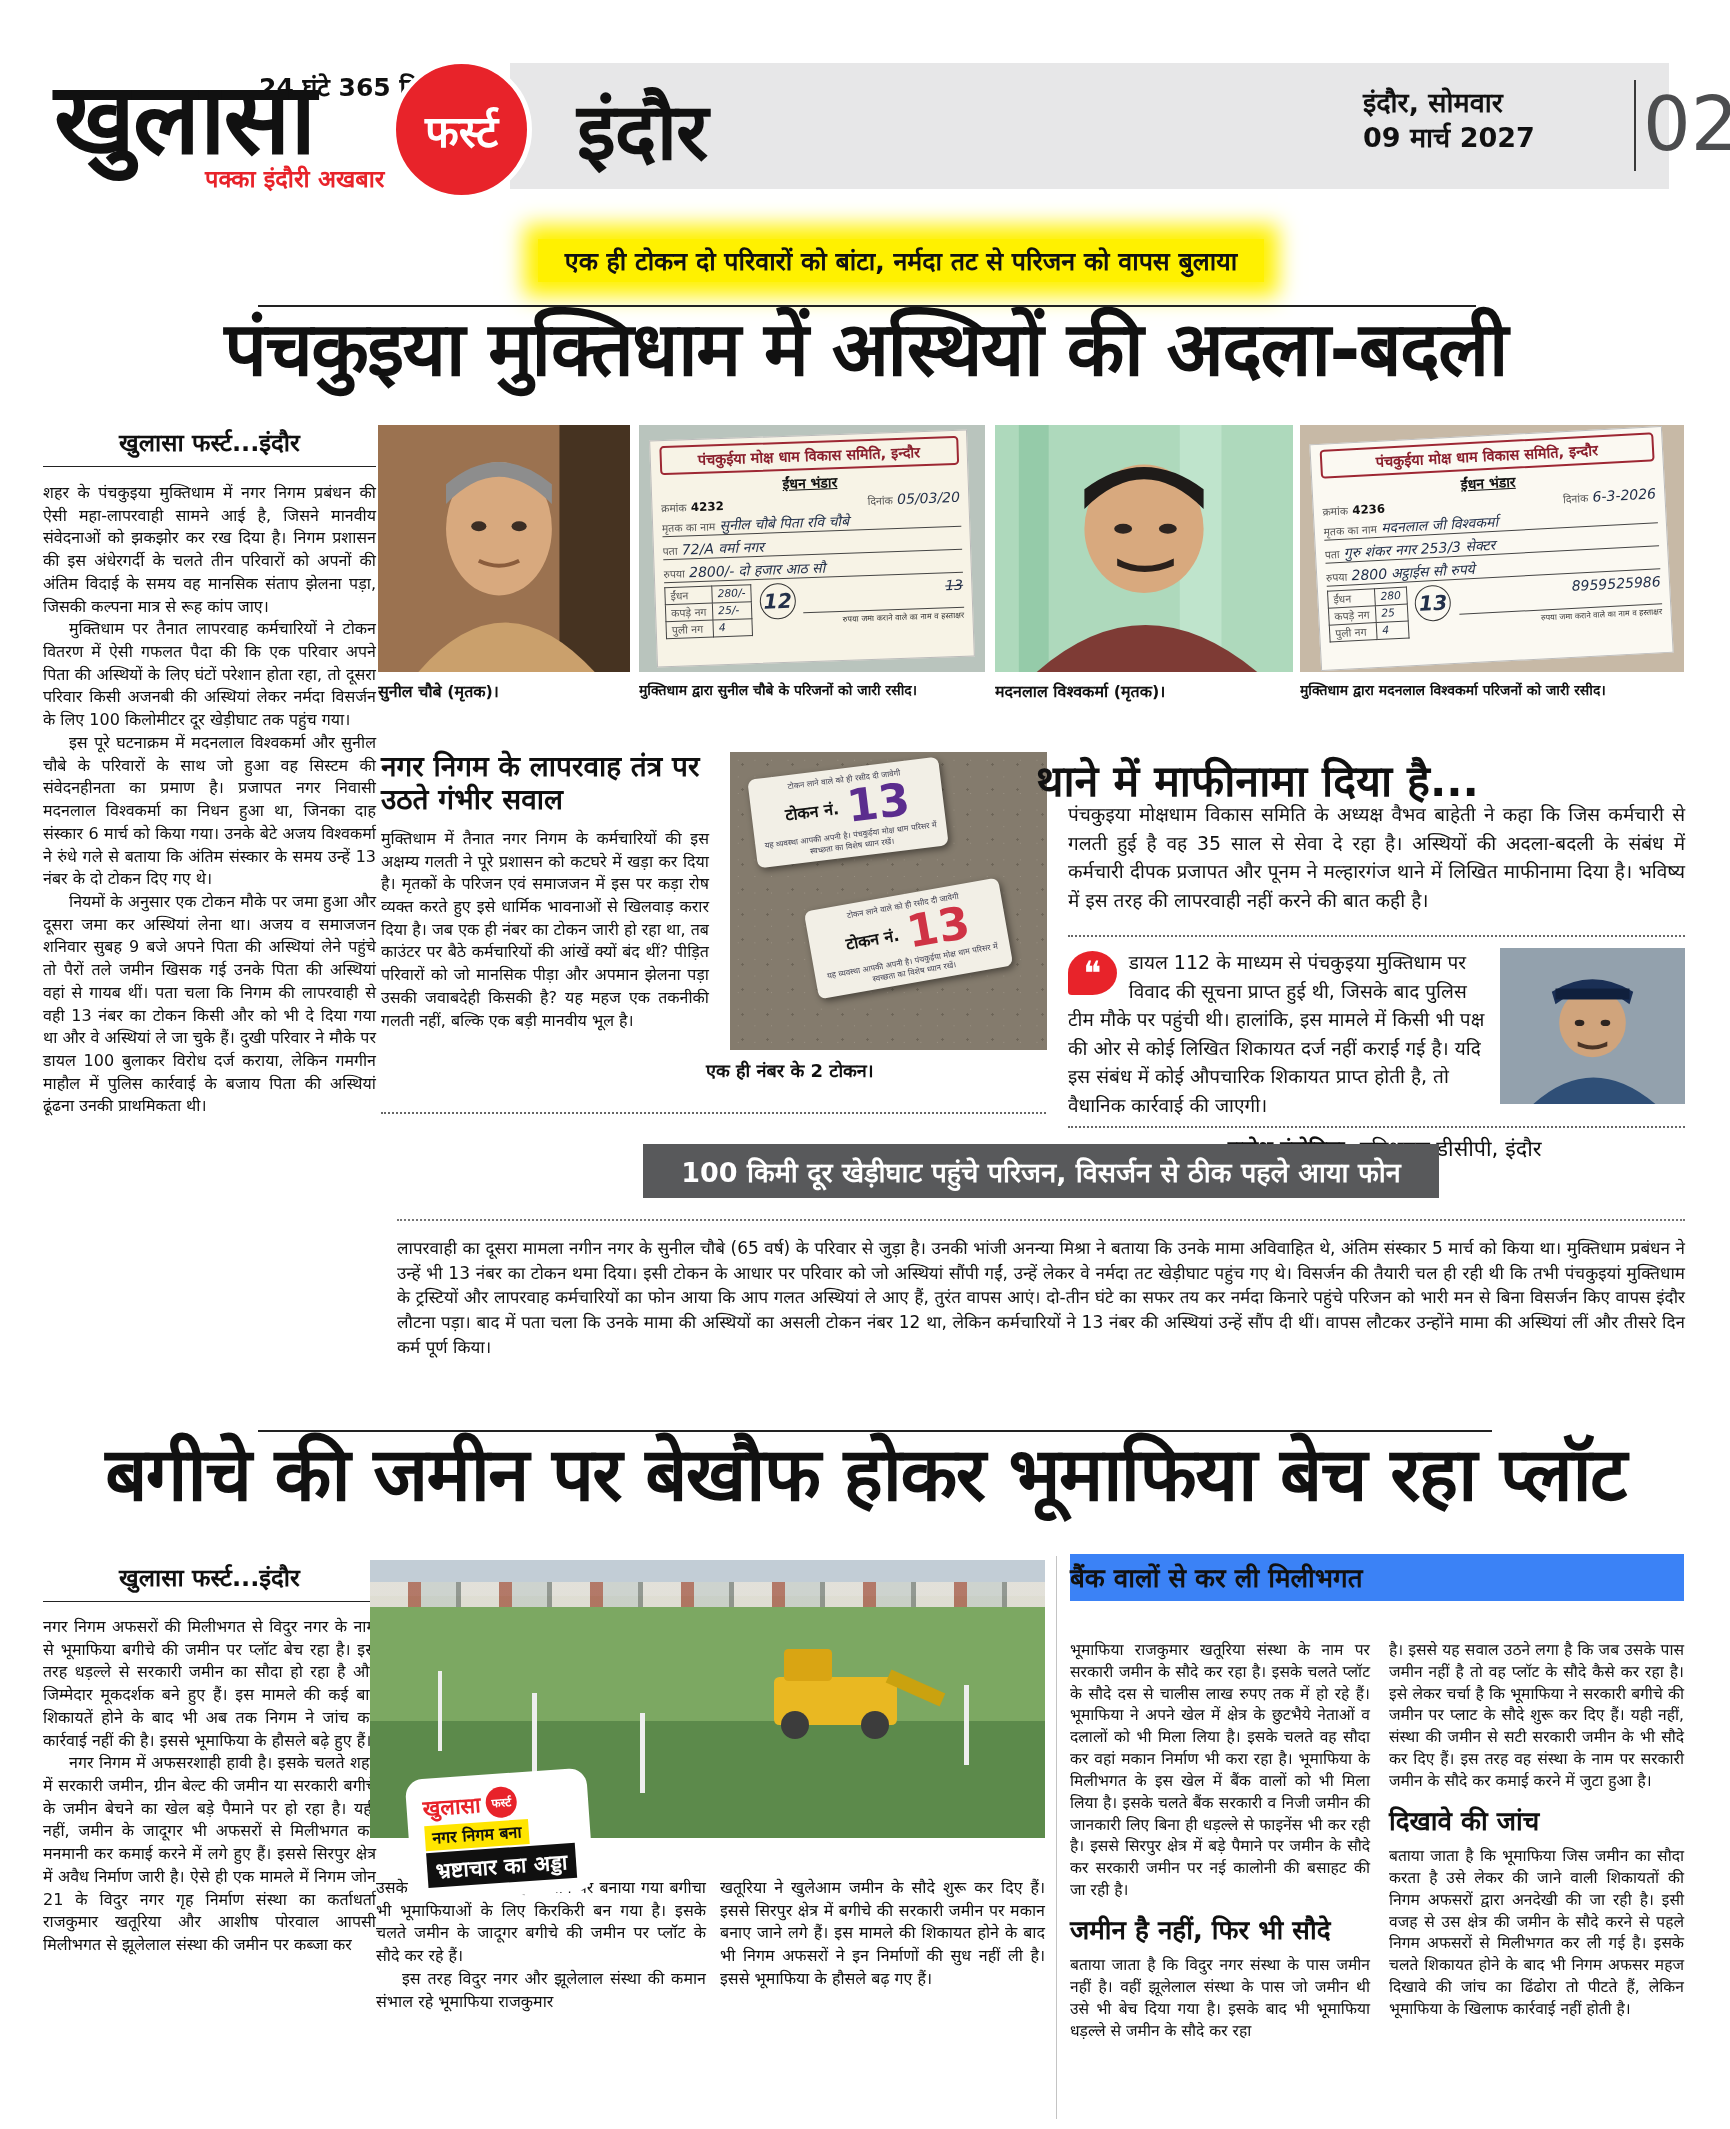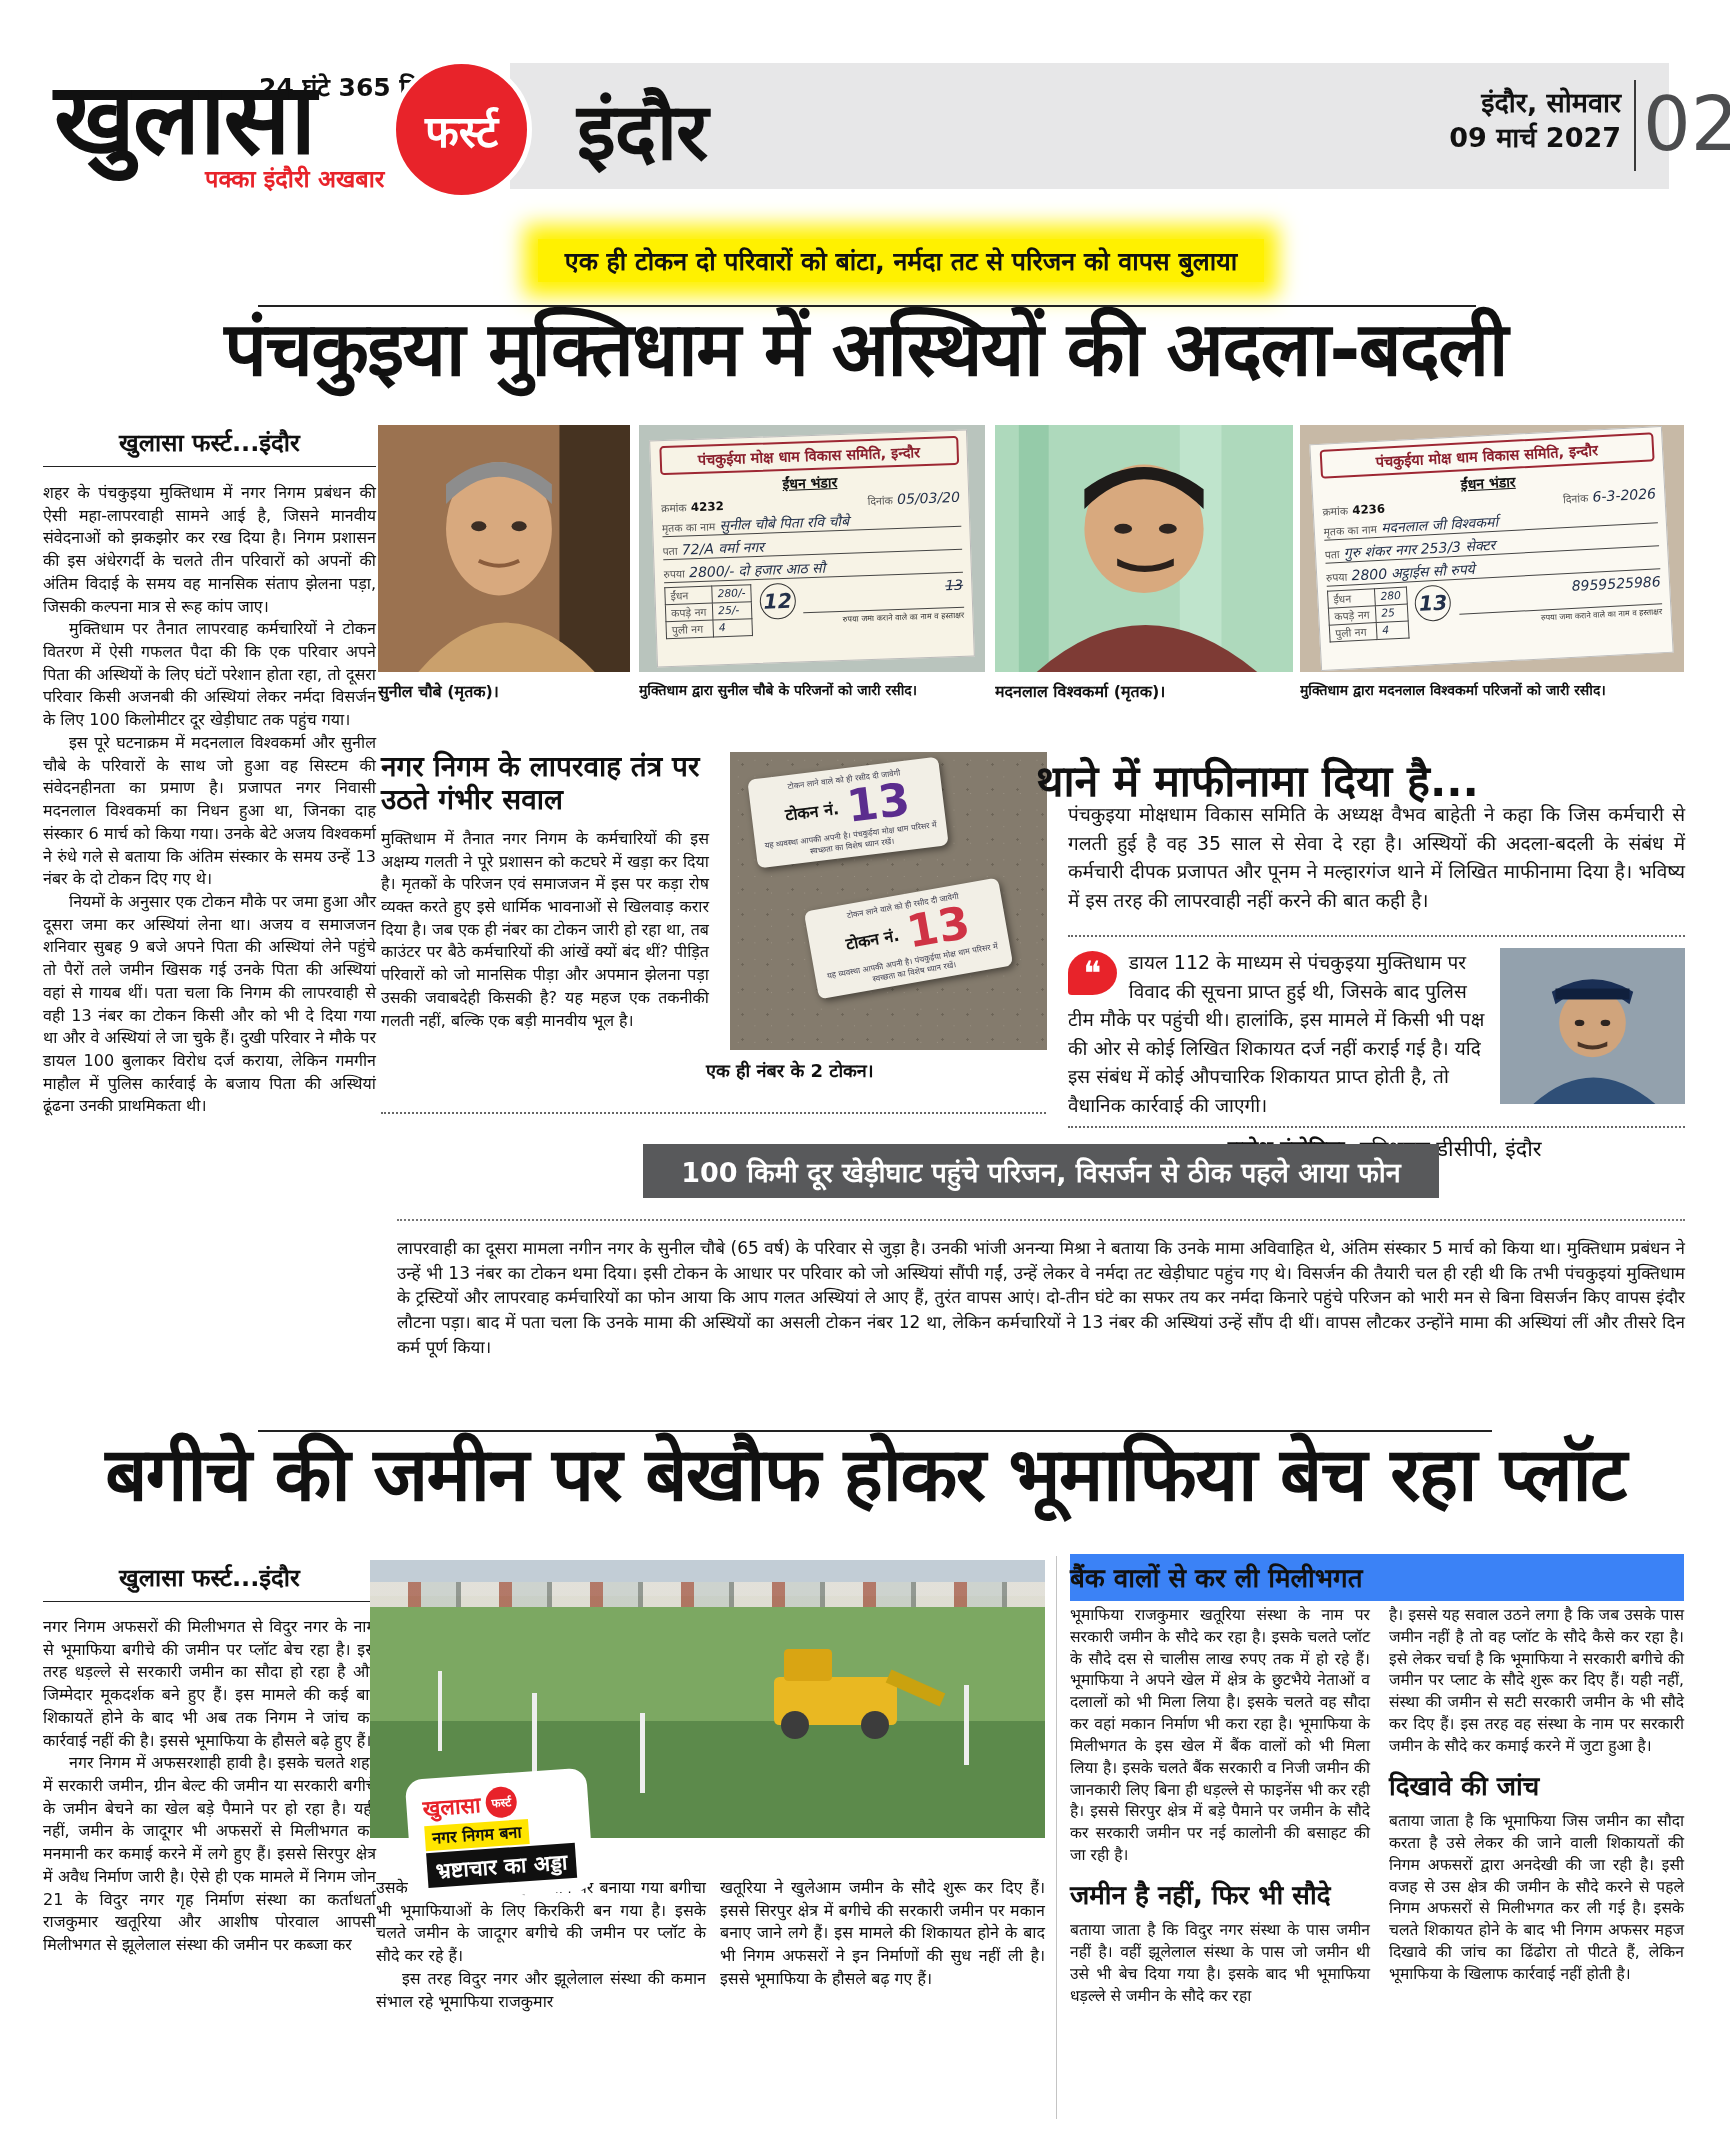--- a/index.html
+++ b/index.html
@@ -4,21 +4,21 @@
 <style>
   html,body{margin:0;padding:0;background:#fff;}
   .page{position:relative;width:1730px;height:2129px;background:#fff;overflow:hidden;
         font-family:"DejaVu Sans",sans-serif;color:#111;}
   .abs{position:absolute;}
   .b{font-weight:700;}
   .just{text-align:justify;}
   
   .m-strip{left:510px;top:63px;width:1159px;height:126px;background:#e7e7e8;}
   .m-city{left:577px;top:75px;font-size:79px;font-weight:700;letter-spacing:-1.1px;}
-  .m-datebox{left:1363px;top:85px;width:258px;text-align:right;font-size:27px;font-weight:700;line-height:1.3;}
+  .m-datebox{left:1363px;top:85px;width:258px;font-size:27px;font-weight:700;line-height:1.3;}
   .m-vline{left:1634px;top:80px;width:2.1px;height:91px;background:#3a3a3a;}
   .m-page{left:1643px;top:80px;font-size:75px;color:#4c4d4f;font-weight:400;}
   .m-tagtop{left:259px;top:69px;font-size:25px;font-weight:700;}
   .m-logo{left:54px;top:69px;font-size:99px;font-weight:700;letter-spacing:-2.1px;line-height:1;}
   .m-tagbot{left:205px;top:162px;font-size:23.6px;font-weight:700;color:#e8232a;}
   .m-circle{left:391px;top:59px;width:131px;height:131px;border-radius:50%;background:#e8232a;
             border:5.4px solid #fff;display:flex;align-items:center;justify-content:center;
             color:#fff;font-size:44px;font-weight:700;}
   
   .kicker-wrap{left:0;top:239px;width:1730px;display:flex;justify-content:center;margin-left:36px;}
@@ -115,21 +115,21 @@
   .badge-k{color:#e8232a;font-weight:700;font-size:21.5px;}
   .badge-f{background:#e8232a;color:#fff;border-radius:50%;width:31px;height:31px;display:flex;
            align-items:center;justify-content:center;font-size:11.8px;font-weight:700;}
   .badge-l1{background:#ffe500;color:#111;font-size:16px;font-weight:700;padding:1.6px 7.5px;display:inline-block;}
   .badge-l2{background:#101010;color:#fff;font-size:21.5px;font-weight:700;padding:3.2px 8.6px;margin-top:2.1px;}
   .s2c2{left:376px;top:1877px;width:330px;}
   .s2c3{left:720px;top:1877px;width:325px;}
   .vrule{left:1056px;top:1556px;width:1.1px;height:563px;background:#c4c4c4;}
   .yellowbar{left:1070px;top:1554px;width:614px;background:#3b82f6;
              font-size:26px;font-weight:700;padding:5.4px 0;}
-  .smallcol{font-size:15.6px;line-height:1.4;}
+  .smallcol{font-size:15.6px;line-height:1.4;margin-top:35px;}
   .s2c4{left:1070px;top:1605px;width:300px;}
   .s2c5{left:1389px;top:1605px;width:295px;}
   .sh-col{font-size:26px;font-weight:700;margin:14px 0 10.7px 0;line-height:1.1;}
 </style>
 </head>
 <body>
 
 <div class="page">
 
   <div class="abs m-strip"></div>

